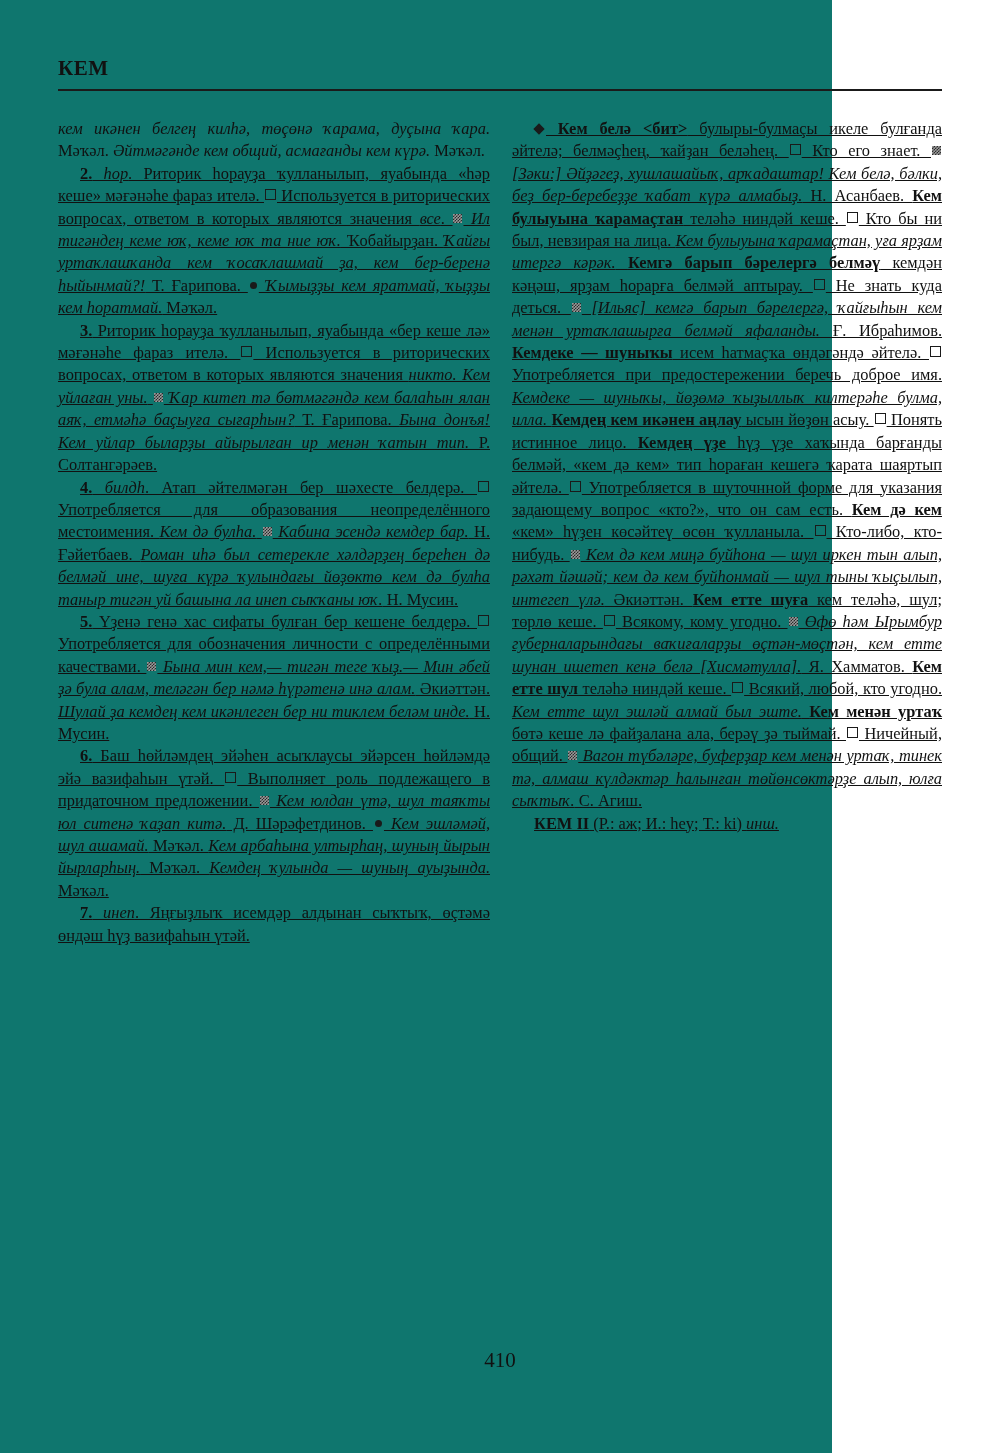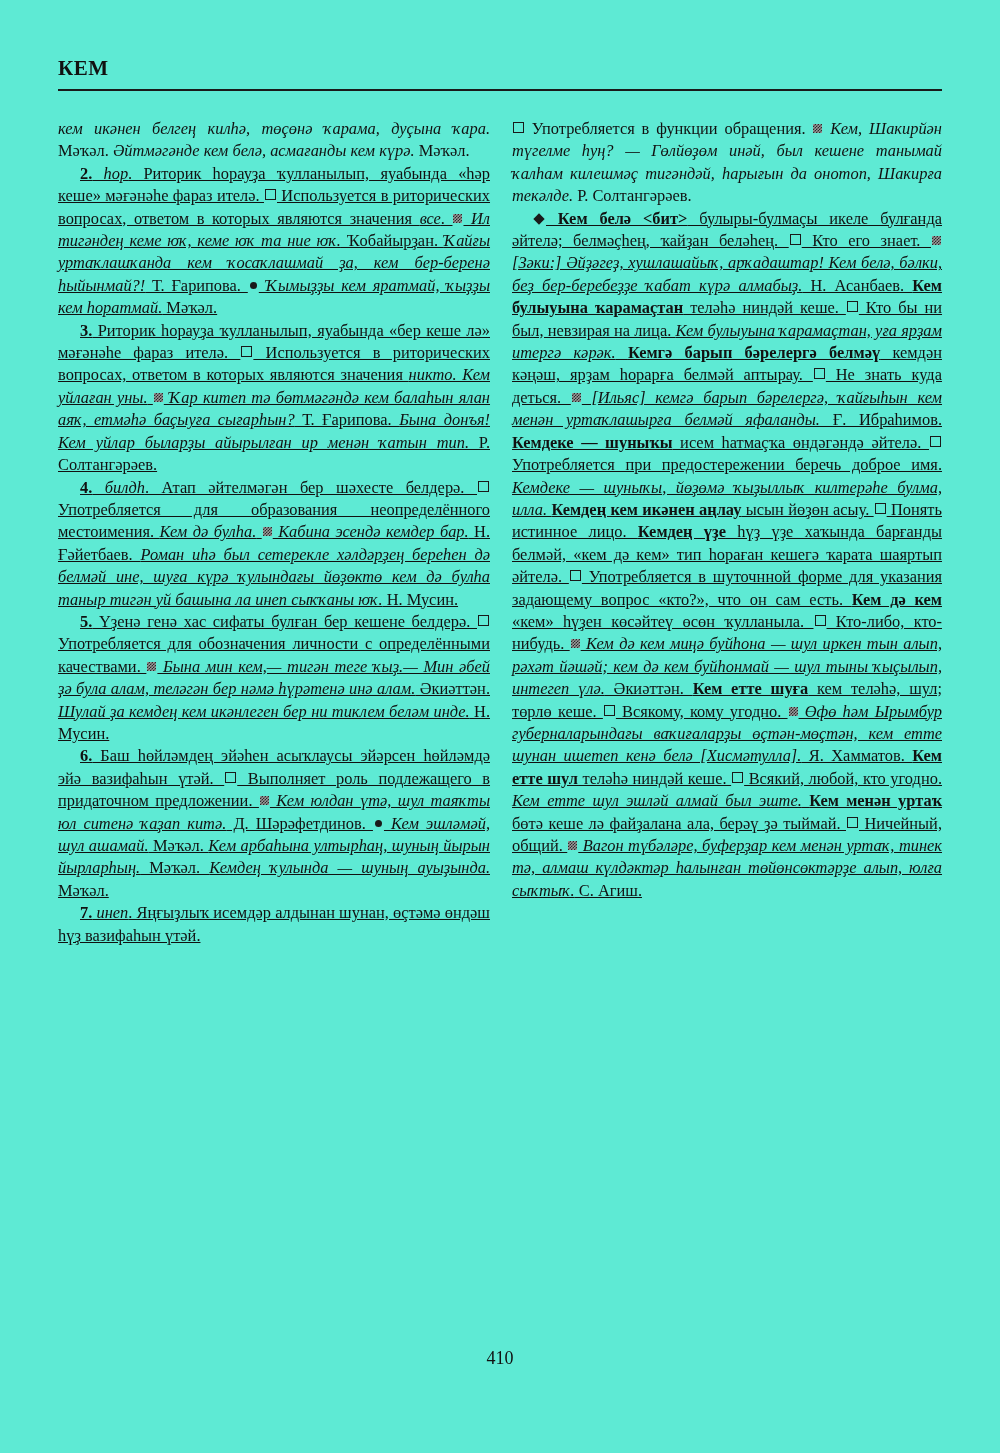--- a/index.html
+++ b/index.html
@@ -11,23 +11,23 @@
     width: 1000px;
     height: 1453px;
     font-family: "Liberation Serif", "DejaVu Serif", serif;
     color: #111111;
     position: relative;
     overflow: hidden;
   }
   .page {
     position: absolute;
     left: 0; top: 0;
-    width: 1000px;
+    width: 832px;
     height: 1453px;
-    background: #5eead4;
+    background: #0f766e;
   }
   .header-zone {
     position: absolute;
     left: 58px;
     top: 58px;
     width: 884px;
   }
   .running-head {
     font-weight: bold;
     font-size: 21px;
@@ -101,45 +101,45 @@
     transform: rotate(45deg);
     vertical-align: 1px;
     margin: 0 3px 0 1px;
   }
   .folio {
     position: absolute;
     top: 1348px;
     left: 0;
     width: 1000px;
     text-align: center;
-    font-size: 18px;
+    font-size: 21px;
     font-family: "Liberation Serif", "DejaVu Serif", serif;
   }
 </style>
 </head>
 <body>
 
 <div class="page">
 
   <div class="header-zone">
     <div class="running-head">КЕМ</div>
     <div class="head-rule"></div>
   </div>
 
   <div class="columns">
     <div class="col left" id="left-col">
-        <p class="tx cont"><i>кем икәнен белгең килһә, төçөнә ҡарама, дуçына ҡара.</i><span> Мәҡәл. </span><i>Әйтмәгәнде кем белә, асмағанды кем күрә.</i><span> Мәҡәл.</span></p>
+        <p class="tx cont"><i>кем икәнен белгең килһә, төçөнә ҡарама, дуçына ҡара.</i><span> Мәҡәл. </span><i>Әйтмәгәнде кем общий, асмағанды кем күрә.</i><span> Мәҡәл.</span></p>
         <p class="tx ind"><b>2.</b><i> һор</i><span>. Риторик һорауҙа ҡулланылып, яуабында «һәр кеше» мәғәнәһе фараз ителә. </span><span class="sq"></span><span> Используется в риторических вопросах, ответом в которых являются значения </span><i>все</i><span>. </span><span class="fsq"></span><i> Ил тигәндең кеме юҡ, кеме юҡ та ние юҡ.</i><span> Ҡобайырҙан. </span><i>Ҡайғы уртаҡлашҡанда кем ҡосаҡлашмай ҙа, кем бер-беренә һыйынмай?!</i><span> Т. Ғарипова. </span><span class="bul"></span><i> Ҡымыҙҙы кем яратмай, ҡыҙҙы кем һоратмай.</i><span> Мәҡәл.</span></p>
         <p class="tx ind"><b>3.</b><span> Риторик һорауҙа ҡулланылып, яуабында «бер кеше лә» мәғәнәһе фараз ителә. </span><span class="sq"></span><span> Используется в риторических вопросах, ответом в которых являются значения </span><i>никто. Кем уйлаған уны.</i><span> </span><span class="fsq"></span><i> Ҡар китеп тә бөтмәгәндә кем балаһын ялан аяҡ, етмәһә баçыуға сығарһын?</i><span> Т. Ғарипова. </span><i>Бына донъя! Кем уйлар быларҙы айырылған ир менән ҡатын тип.</i><span> Р. Солтангәрәев.</span></p>
         <p class="tx ind"><b>4.</b><i> билдһ</i><span>. Атап әйтелмәгән бер шәхесте белдерә. </span><span class="sq"></span><span> Употребляется для образования неопределённого местоимения. </span><i>Кем дә булһа.</i><span> </span><span class="fsq"></span><i> Кабина эсендә кемдер бар.</i><span> Н. Ғәйетбаев. </span><i>Роман иһә был сетерекле хәлдәрҙең береһен дә белмәй ине, шуға күрә ҡулындағы йөҙөктө кем дә булһа таныр тигән уй башына ла инеп сыҡҡаны юҡ.</i><span> Н. Мусин.</span></p>
         <p class="tx ind"><b>5.</b><span> Үҙенә генә хас сифаты булған бер кешене белдерә. </span><span class="sq"></span><span> Употребляется для обозначения личности с определёнными качествами. </span><span class="fsq"></span><i> Бына мин кем,— тигән теге ҡыҙ.— Мин әбей ҙә була алам, теләгән бер нәмә һүрәтенә инә алам.</i><span> Әкиәттән. </span><i>Шулай ҙа кемдең кем икәнлеген бер ни тиклем беләм инде.</i><span> Н. Мусин.</span></p>
         <p class="tx ind"><b>6.</b><span> Баш һөйләмдең эйәһен асыҡлаусы эйәрсен һөйләмдә эйә вазифаһын үтәй. </span><span class="sq"></span><span> Выполняет роль подлежащего в придаточном предложении. </span><span class="fsq"></span><i> Кем юлдан үтә, шул таяҡты юл ситенә ҡаҙап китә.</i><span> Д. Шәрәфетдинов. </span><span class="bul"></span><i> Кем эшләмәй, шул ашамай.</i><span> Мәҡәл. </span><i>Кем арбаһына ултырһаң, шуның йырын йырларһың.</i><span> Мәҡәл. </span><i>Кемдең ҡулында — шуның ауыҙында.</i><span> Мәҡәл.</span></p>
-        <p class="tx ind"><b>7.</b><i> инеп</i><span>. Яңғыҙлыҡ исемдәр алдынан шунан, өçтәмә өндәш һүҙ вазифаһын үтәй.</span></p>
+        <p class="tx ind"><b>7.</b><i> инеп</i><span>. Яңғыҙлыҡ исемдәр алдынан сыҡтыҡ, өçтәмә өндәш һүҙ вазифаһын үтәй.</span></p>
       </div>
     <div class="col right" id="right-col">
-        <p class="tx cont"><span class="sq"></span><span> Употребляется в функции обращения. </span><span class="fsq"></span><i> Кем, Шакирйән түгелме һуң? — Гөлйөҙөм инәй, был кешене танымай ҡалһам килешмәç тигәндәй, һарығын да онотоп, Шакирға текәлде.</i><span> Р. Солтангәрәев.</span></p>
         <p class="tx ind"><span class="dia"></span><b> Кем белә &lt;бит&gt;</b><span> булыры-булмаçы икеле булғанда әйтелә; белмәçһең, ҡайҙан беләһең. </span><span class="sq"></span><span> Кто его знает. </span><span class="fsq"></span><i> [Зәки:] Әйҙәгеҙ, хушлашайыҡ, арҡадаштар! Кем белә, бәлки, беҙ бер-беребеҙҙе ҡабат күрә алмабыҙ.</i><span> Н. Асанбаев. </span><b>Кем булыуына ҡарамаçтан</b><span> теләһә ниндәй кеше. </span><span class="sq"></span><span> Кто бы ни был, невзирая на лица. </span><i>Кем булыуына ҡарамаçтан, уға ярҙам итергә кәрәк.</i><span> </span><b>Кемгә барып бәрелергә белмәү</b><span> кемдән кәңәш, ярҙам һорарға белмәй аптырау. </span><span class="sq"></span><span> Не знать куда деться. </span><span class="fsq"></span><i> [Ильяс] кемгә барып бәрелергә, ҡайғыһын кем менән уртаҡлашырға белмәй яфаланды.</i><span> Ғ. Ибраһимов. </span><b>Кемдеке — шуныҡы</b><span> исем һатмаçҡа өндәгәндә әйтелә. </span><span class="sq"></span><span> Употребляется при предостережении беречь доброе имя. </span><i>Кемдеке — шуныҡы, йөҙөмә ҡыҙыллыҡ килтерәһе булма, илла.</i><span> </span><b>Кемдең кем икәнен аңлау</b><span> ысын йөҙөн асыу. </span><span class="sq"></span><span> Понять истинное лицо. </span><b>Кемдең үҙе</b><span> һүҙ үҙе хаҡында барғанды белмәй, «кем дә кем» тип һораған кешегә ҡарата шаяртып әйтелә. </span><span class="sq"></span><span> Употребляется в шуточнной форме для указания задающему вопрос «кто?», что он сам есть. </span><b>Кем дә кем</b><span> «кем» һүҙен көсәйтеү өсөн ҡулланыла. </span><span class="sq"></span><span> Кто-либо, кто-нибудь. </span><span class="fsq"></span><i> Кем дә кем миңә буйһона — шул иркен тын алып, рәхәт йәшәй; кем дә кем буйһонмай — шул тыны ҡыçылып, интегеп үлә.</i><span> Әкиәттән. </span><b>Кем етте шуға</b><span> кем теләһә, шул; төрлө кеше. </span><span class="sq"></span><span> Всякому, кому угодно. </span><span class="fsq"></span><i> Өфө һәм Ырымбур губерналарындағы ваҡиғаларҙы өçтән-мөçтән, кем етте шунан ишетеп кенә белә [Хисмәтулла].</i><span> Я. Хамматов. </span><b>Кем етте шул</b><span> теләһә ниндәй кеше. </span><span class="sq"></span><span> Всякий, любой, кто угодно. </span><i>Кем етте шул эшләй алмай был эште.</i><span> </span><b>Кем менән уртаҡ</b><span> бөтә кеше лә файҙалана ала, берәү ҙә тыймай. </span><span class="sq"></span><span> Ничейный, общий. </span><span class="fsq"></span><i> Вагон түбәләре, буферҙар кем менән уртаҡ, тинек тә, алмаш күлдәктәр һалынған төйөнсөктәрҙе алып, юлға сыҡтыҡ.</i><span> С. Агиш.</span></p>
+        <p class="tx ind"><b>КЕМ II</b><span> (Р.: аж; И.: hey; Т.: ki) </span><i>инш.</i></p>
       </div>
   </div>
 
   <div class="folio">410</div>
 
 </div>
 
 </body></html>

